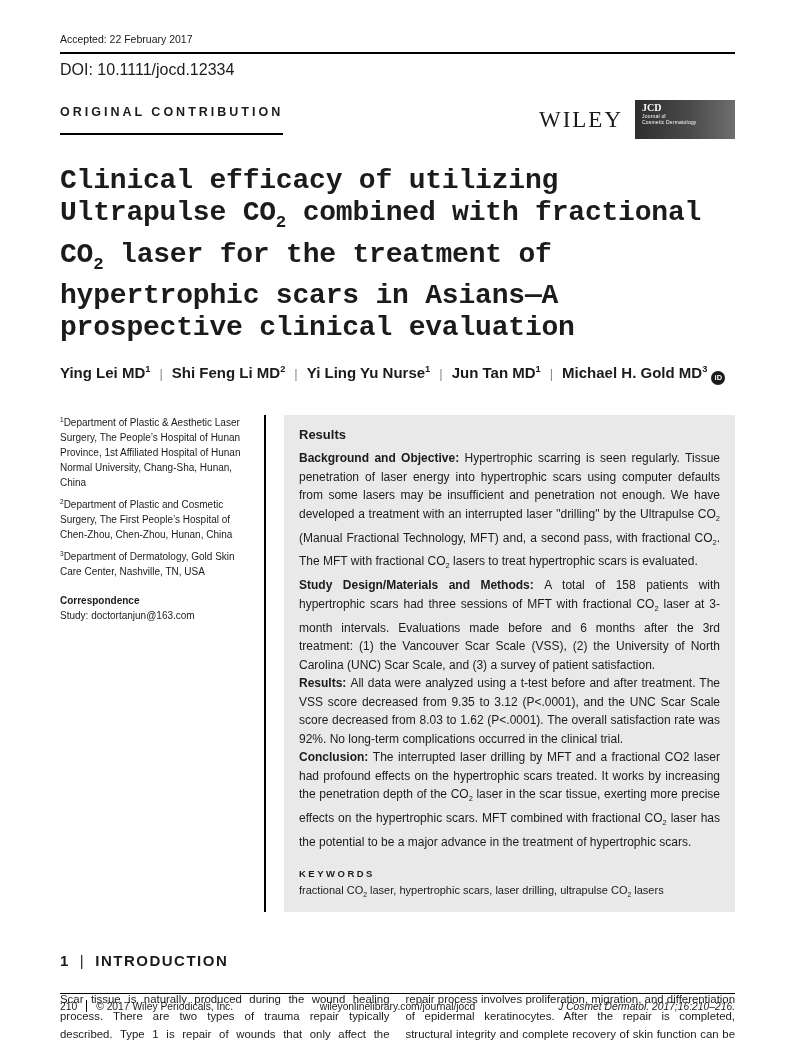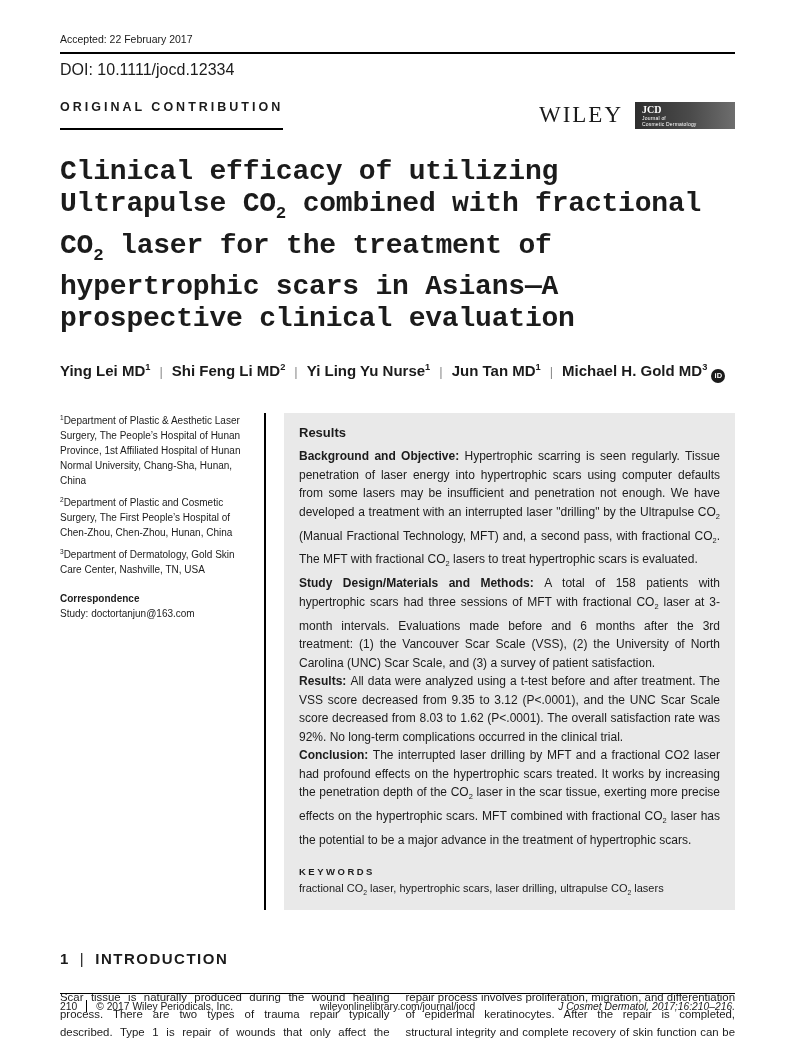--- a/index.html
+++ b/index.html
@@ -17,30 +17,30 @@
   .page{padding:33px 59px 0 60px;}
 
   
   .accepted{font-size:10.5px;padding-bottom:7px;border-bottom:2px solid #000;}
   .doi{font-size:16px;margin-top:7px;}
   .header-row{display:flex;justify-content:space-between;align-items:center;margin-top:21px;}
   .section-label{font-weight:bold;font-size:12.5px;letter-spacing:3px;border-bottom:2.5px solid #000;padding-bottom:14px;}
   .brand{display:flex;align-items:center;gap:12px;}
   .wiley{font-family:"Liberation Serif", serif;font-size:23px;letter-spacing:2px;text-align:right;}
   .jcd-box{
-    width:100px;height:27px;padding:3px 7px;color:#fff;flex:none;
+    width:100px;height:39px;padding:3px 7px;color:#fff;flex:none;
     background:linear-gradient(90deg,var(--logo-dark) 0%,#4a4a4a 55%,var(--logo-light) 100%);
   }
   .jcd-abbr{font-family:"Liberation Serif", serif;font-size:10px;font-weight:bold;line-height:10px;}
   .jcd-name{font-size:5px;line-height:6px;letter-spacing:.2px;}
 
   
   .title{margin-top:26px;font-size:28px;font-weight:bold;line-height:32px;letter-spacing:-.2px;max-width:676px;font-family:Liberation Mono, monospace;}
   .title sub{font-size:.62em;}
-  .authors{margin-top:22px;font-size:15px;font-weight:bold;line-height:28px;max-width:676px;}
+  .authors{margin-top:15px;font-size:15px;font-weight:bold;line-height:28px;max-width:676px;}
   .authors sup{font-size:.62em;line-height:0;}
   .author-sep{color:#8d8d8d;font-weight:normal;margin:0 9px;font-size:13px;}
   .orcid{
     display:inline-block;width:14px;height:14px;border-radius:50%;background:#1b1b1b;color:#fff;
     font-size:7.5px;font-weight:bold;text-align:center;line-height:14px;vertical-align:-2px;margin-left:4px;
   }
 
   
   .main-grid{display:flex;margin-top:27px;}
   .sidebar{width:198px;flex:none;font-size:10px;line-height:15px;}

